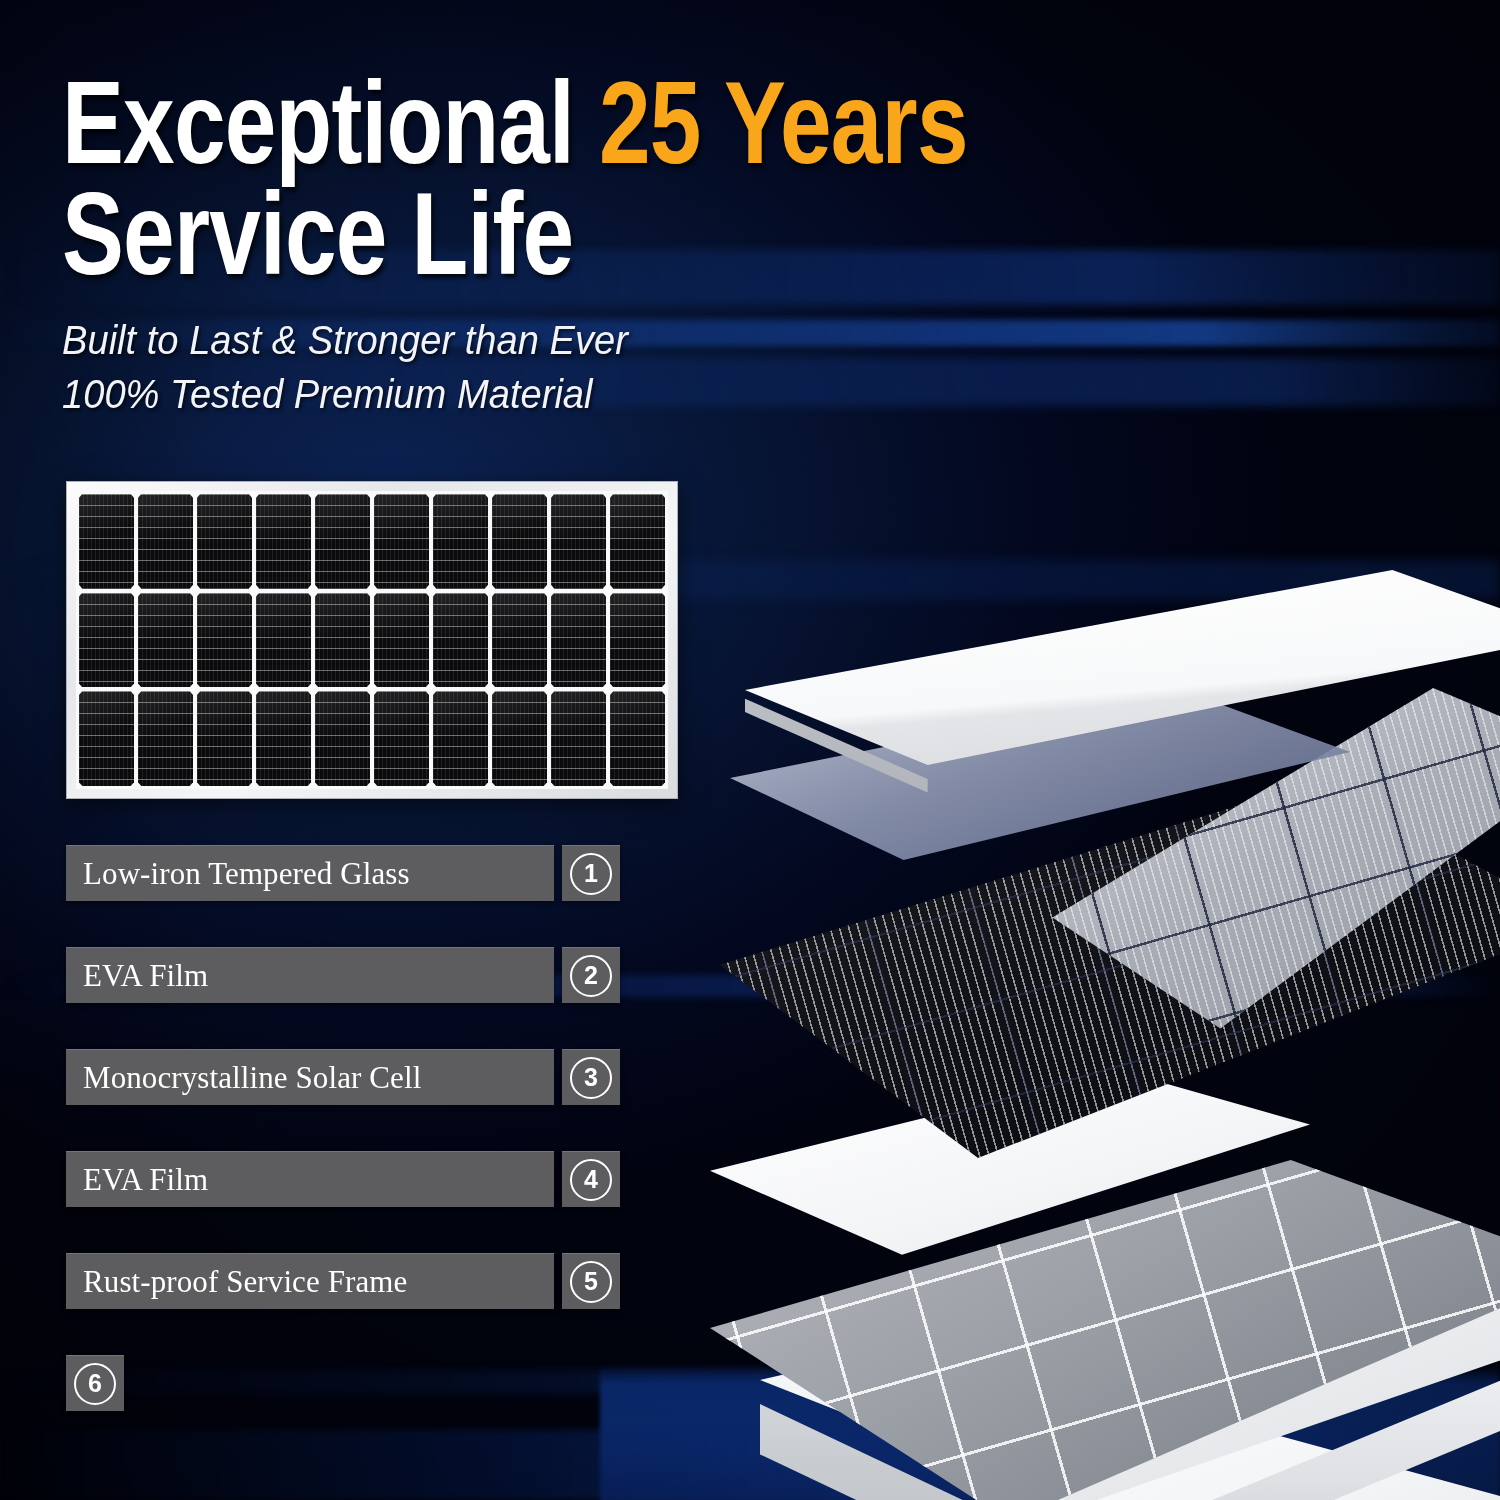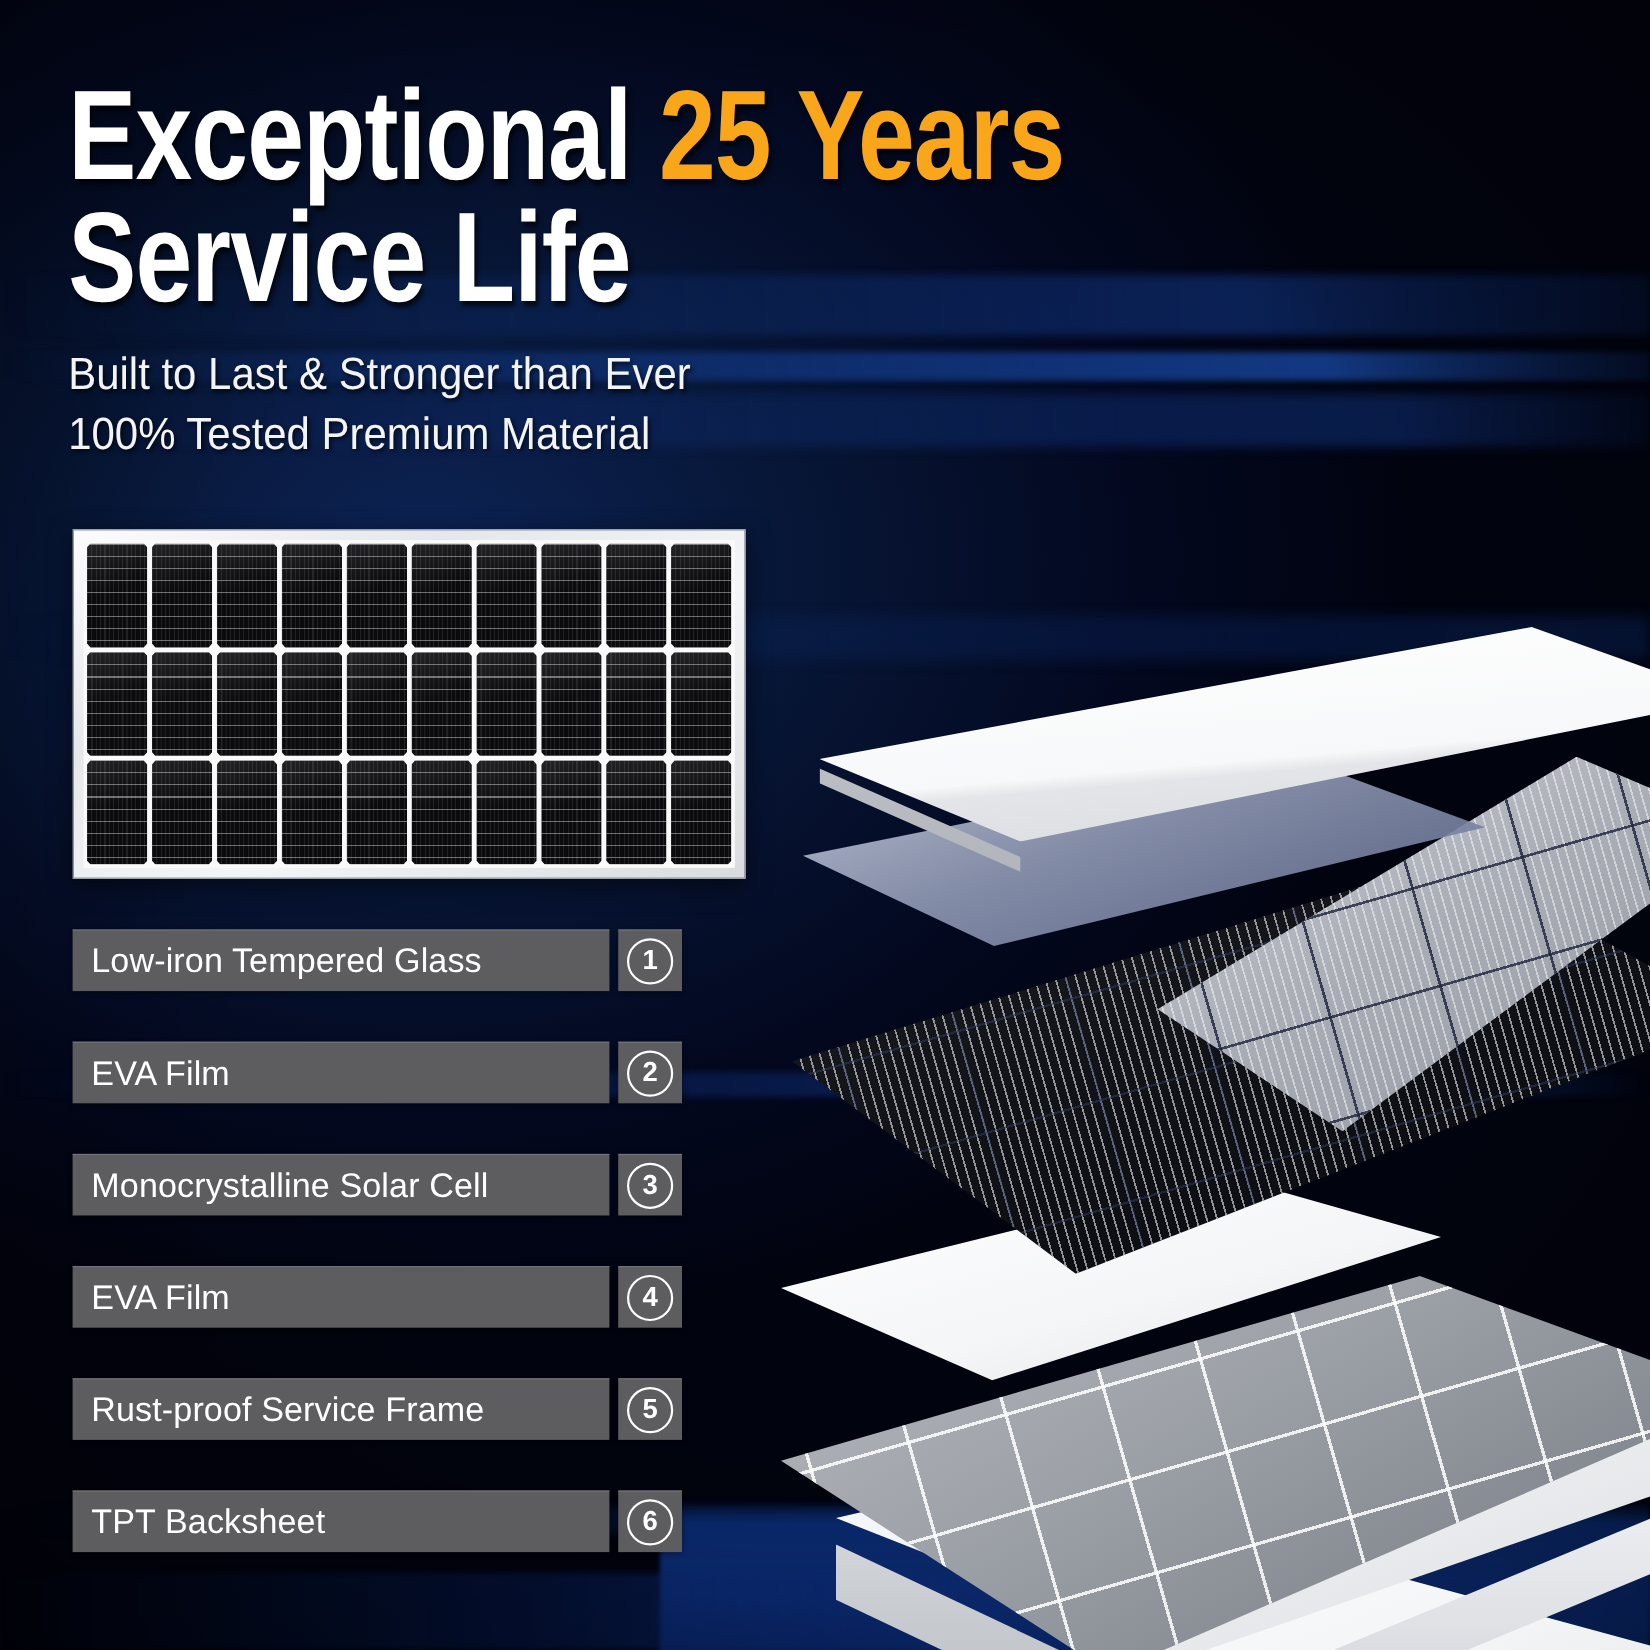--- a/index.html
+++ b/index.html
@@ -62,21 +62,21 @@
   .accent{ color:#f9a61a; }
   .sub{
     color:#f2f4f8;
     font-size:41px;
     line-height:1.32;
     transform:scaleX(.93);
     transform-origin:left center;
     white-space:nowrap;
     text-shadow:2px 2px 4px rgba(0,0,0,.7);
   }
-  #subs{ margin-top:22px; }
+  #subs{ margin-top:22px;font-style:italic; }
 
   
   #panel{
     position:absolute; left:66px; top:481px; width:612px; height:318px;
     background:linear-gradient(150deg,#fcfcfd 0%,#e6e7ea 30%,#f4f5f6 60%,#d9dbdf 100%);
     border:1px solid #aeb2b8;
     padding:9px;
     box-shadow:0 6px 22px rgba(0,0,0,.55);
   }
   #panel-inner{
@@ -116,20 +116,21 @@
   .row-label{
     width:488px; height:56px;
     background:#5d5d5f;
     border-top:1px solid #74747a;
     display:flex; align-items:center;
     padding-left:17px;
     color:#ffffff;
     font-size:31px;
     letter-spacing:.1px;
     box-shadow:0 2px 5px rgba(0,0,0,.45);
+    font-family:Liberation Serif, serif;
   }
   .row-badge{
     width:58px; height:56px;
     background:#5d5d5f;
     border-top:1px solid #74747a;
     display:flex; align-items:center; justify-content:center;
     box-shadow:0 2px 5px rgba(0,0,0,.45);
   }
   .circ{
     width:42px; height:42px; border-radius:50%;
@@ -345,20 +346,17 @@
     </div>
     <div class="row">
       <div class="row-label">
         <span>Rust-proof Service Frame</span>
       </div>
       <div class="row-badge">
         <div class="circ">5</div>
       </div>
     </div>
     <div class="row">
-      <div class="row-label">
-        <span>TPT Backsheet</span>
-      </div>
       <div class="row-badge">
         <div class="circ">6</div>
       </div>
     </div>
   </div>
 
 </body></html>

